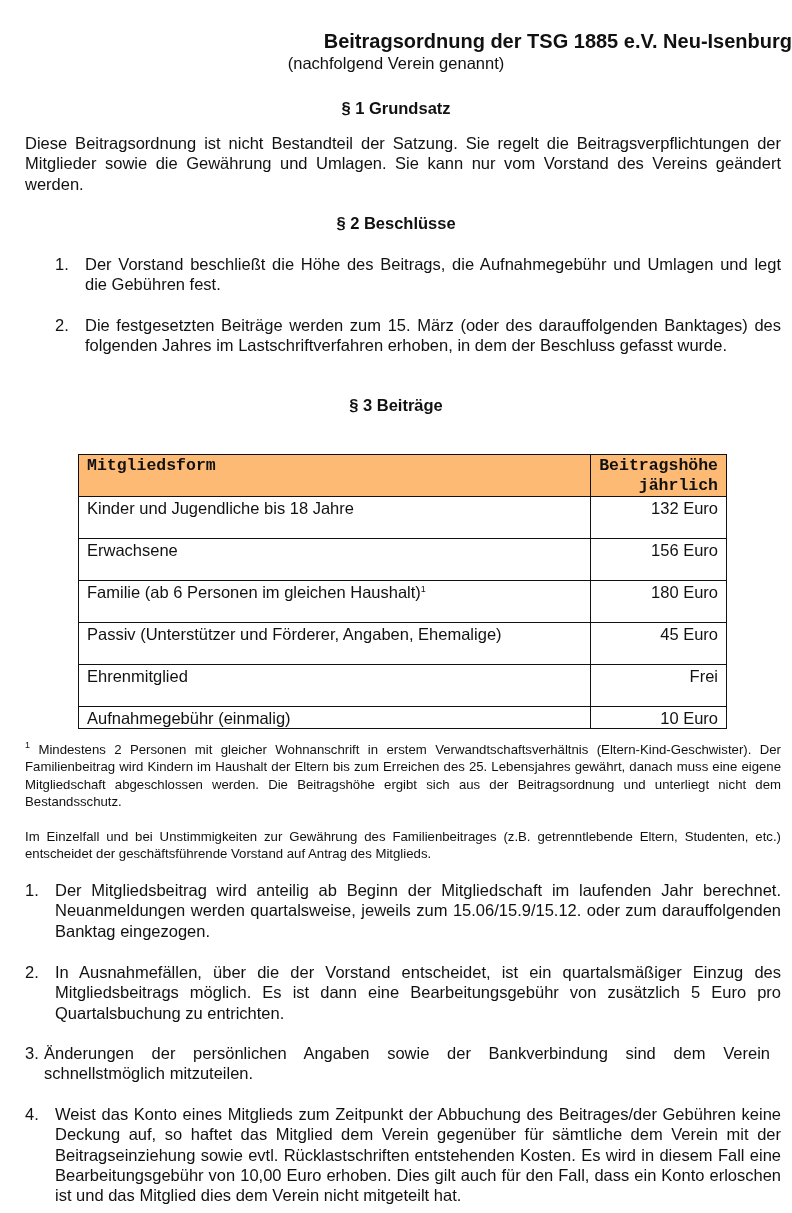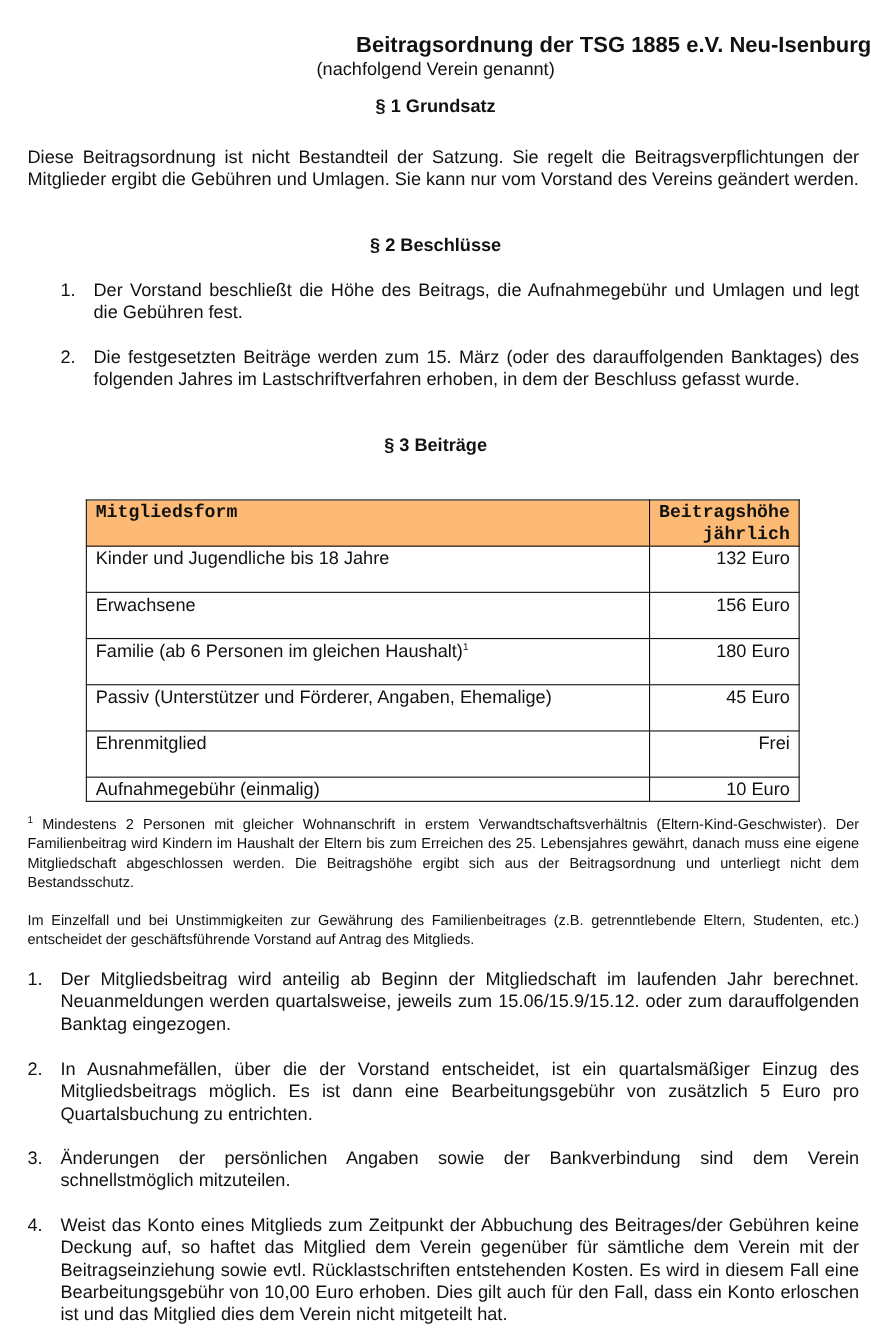--- a/index.html
+++ b/index.html
@@ -108,22 +108,22 @@
       left: 25px;
       width: 756px;
     }
   </style>
 </head>
 <body>
 
 <h1 class="abs title" style="margin:0;">Beitragsordnung der TSG 1885 e.V. Neu-Isenburg</h1>
 <div class="abs subtitle">(nachfolgend Verein genannt)</div>
 
-<div class="abs heading" style="top:87px;">§ 1 Grundsatz</div>
-<div class="abs para intro">Diese Beitragsordnung ist nicht Bestandteil der Satzung. Sie regelt die Beitragsverpflichtungen der Mitglieder ergibt die Gebühren und Umlagen. Sie kann nur vom Vorstand des Vereins geändert werden.</div>
+<div class="abs heading" style="top:98px;">§ 1 Grundsatz</div>
+<div class="abs para intro">Diese Beitragsordnung ist nicht Bestandteil der Satzung. Sie regelt die Beitragsverpflichtungen der Mitglieder sowie die Gewährung und Umlagen. Sie kann nur vom Vorstand des Vereins geändert werden.</div>
 
 <div class="abs heading" style="top:213px;">§ 2 Beschlüsse</div>
 
 <div class="ol-item" style="top:254px; left:55px; width:726px;">
   <span class="num">1.</span>
   <span class="txt" style="left:30px; width:696px;">Der Vorstand beschließt die Höhe des Beitrags, die Aufnahmegebühr und Umlagen und legt die Gebühren fest.</span>
 </div>
 <div class="ol-item" style="top:315px; left:55px; width:726px;">
   <span class="num">2.</span>
   <span class="txt" style="left:30px; width:696px;">Die festgesetzten Beiträge werden zum 15. März (oder des darauffolgenden Banktages) des folgenden Jahres im Lastschriftverfahren erhoben, in dem der Beschluss gefasst wurde.</span>
@@ -172,18 +172,18 @@
 <div class="ol-item" style="top:880px; left:25px; width:756px;">
   <span class="num">1.</span>
   <span class="txt" style="left:30px; width:726px;">Der Mitgliedsbeitrag wird anteilig ab Beginn der Mitgliedschaft im laufenden Jahr berechnet. Neuanmeldungen werden quartalsweise, jeweils zum 15.06/15.9/15.12. oder zum darauffolgenden Banktag eingezogen.</span>
 </div>
 <div class="ol-item" style="top:962px; left:25px; width:756px;">
   <span class="num">2.</span>
   <span class="txt" style="left:30px; width:726px;">In Ausnahmefällen, über die der Vorstand entscheidet, ist ein quartalsmäßiger Einzug des Mitgliedsbeitrags möglich. Es ist dann eine Bearbeitungsgebühr von zusätzlich 5 Euro pro Quartalsbuchung zu entrichten.</span>
 </div>
 <div class="ol-item" style="top:1043px; left:25px; width:756px;">
   <span class="num">3.</span>
-  <span class="txt" style="left:30px; width:726px;">Änderungen der persönlichen Angaben sowie der Bankverbindung sind dem Verein schnellstmöglich mitzuteilen.</span>
+  <span class="txt" style="left:19px; width:726px;">Änderungen der persönlichen Angaben sowie der Bankverbindung sind dem Verein schnellstmöglich mitzuteilen.</span>
 </div>
 <div class="ol-item" style="top:1104px; left:25px; width:756px;">
   <span class="num">4.</span>
   <span class="txt" style="left:30px; width:726px;">Weist das Konto eines Mitglieds zum Zeitpunkt der Abbuchung des Beitrages/der Gebühren keine Deckung auf, so haftet das Mitglied dem Verein gegenüber für sämtliche dem Verein mit der Beitragseinziehung sowie evtl. Rücklastschriften entstehenden Kosten. Es wird in diesem Fall eine Bearbeitungsgebühr von 10,00 Euro erhoben. Dies gilt auch für den Fall, dass ein Konto erloschen ist und das Mitglied dies dem Verein nicht mitgeteilt hat.</span>
 </div>
 
 </body></html>

